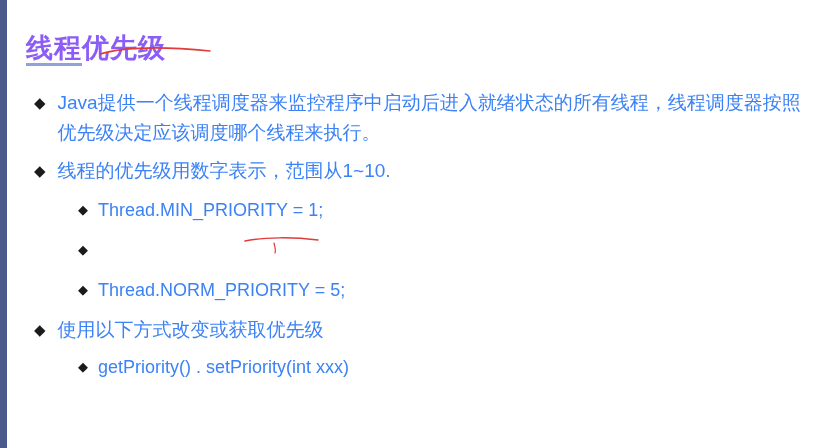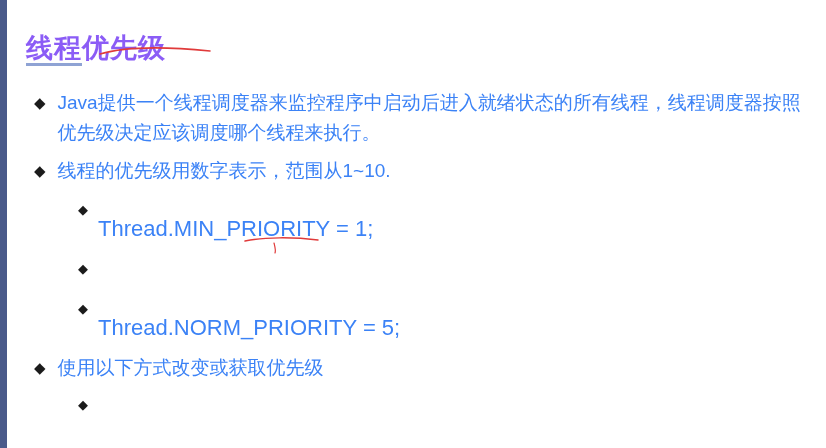--- a/index.html
+++ b/index.html
@@ -96,23 +96,22 @@
   .btext {
     font-size: 19px;
     line-height: 30px;
     color: #3b82f6;
     font-family: "Liberation Sans", sans-serif;
   }
   .lvl1 .btext {
     max-width: 760px;
   }
   .lvl2 .btext {
-    font-size: 22px;
+    font-size: 18px;
     line-height: 28px;
-    margin-top: 19px;
   }
   .row-gap-1 { margin-bottom: 8px; }
   .row-gap-2 { margin-bottom: 10px; }
   .row-gap-3 { margin-bottom: 12px; }
   .row-gap-4 { margin-bottom: 11px; }
   .row-gap-5 { margin-bottom: 8px; }
 </style>
 </head>
 <body>
 
@@ -158,16 +157,17 @@
       <span class="btext">Thread.NORM_PRIORITY = 5;</span>
     </div>
 
     <div class="bullet-row lvl1 row-gap-5">
       <span class="diamond">◆</span>
       <span class="btext">使用以下方式改变或获取优先级</span>
     </div>
 
     <div class="bullet-row lvl2">
       <span class="diamond">◆</span>
+      <span class="btext">getPriority() . setPriority(int xxx)</span>
     </div>
 
   </div>
 </div>
 
 </body></html>

